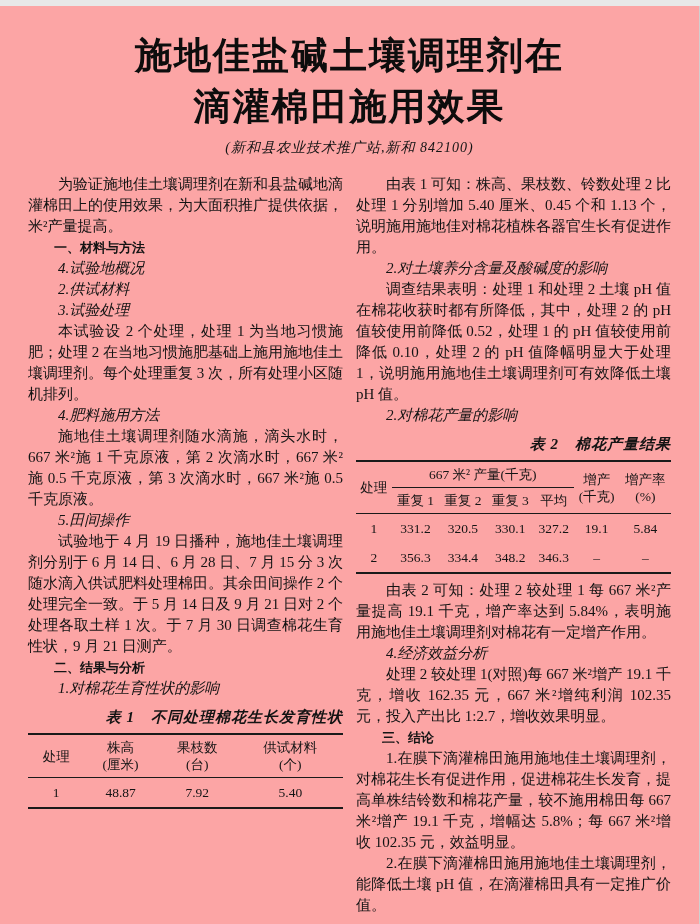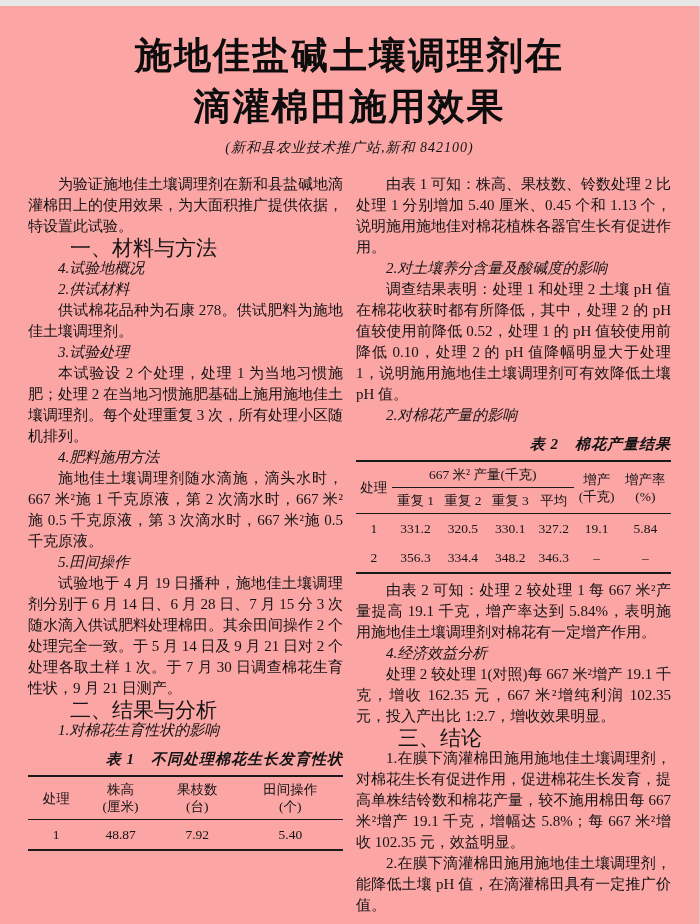--- a/index.html
+++ b/index.html
@@ -51,21 +51,21 @@
     flex:1 1 0;
     min-width:0;
     font-size:15px;
     line-height:21px;
     text-align:justify;
   }
   .para{margin:0;text-indent:2em;}
   .h2{
     margin:0;text-indent:2em;
     font-family:"Liberation Sans","DejaVu Sans",sans-serif;
-    font-weight:normal;font-size:21px;
+    font-weight:bold;font-size:13px;
   }
   .sub{margin:0;text-indent:2em;font-style:italic;}
   
   .tcap{
     margin:8px 0 5px;
     text-align:right;
     font-style:italic;
     font-weight:bold;
     font-size:15px;
     letter-spacing:1px;
@@ -99,25 +99,24 @@
     <h1 class="title">
       <span class="tline">施地佳盐碱土壤调理剂在</span>
       <span class="tline">滴灌棉田施用效果</span>
     </h1>
     <div class="affil">(新和县农业技术推广站,新和  842100)</div>
   </div>
 
   <div class="cols">
 
     <div class="col">
-      <p class="para">为验证施地佳土壤调理剂在新和县盐碱地滴灌棉田上的使用效果，为大面积推广提供依据，特设置此试验。</p>
+      <p class="para">为验证施地佳土壤调理剂在新和县盐碱地滴灌棉田上的使用效果，为大面积推广提供依据，米²产量提高。</p>
       <p class="h2">一、材料与方法</p>
       <p class="sub">4.试验地概况</p>
       <p class="sub">2.供试材料</p>
-      <p class="para">供试棉花品种为石康 278。供试肥料为施地佳土壤调理剂。</p>
       <p class="sub">3.试验处理</p>
       <p class="para">本试验设 2 个处理，处理 1 为当地习惯施肥；处理 2 在当地习惯施肥基础上施用施地佳土壤调理剂。每个处理重复 3 次，所有处理小区随机排列。</p>
       <p class="sub">4.肥料施用方法</p>
       <p class="para">施地佳土壤调理剂随水滴施，滴头水时，667 米²施 1 千克原液，第 2 次滴水时，667 米²施 0.5 千克原液，第 3 次滴水时，667 米²施 0.5 千克原液。</p>
       <p class="sub">5.田间操作</p>
       <p class="para">试验地于 4 月 19 日播种，施地佳土壤调理剂分别于 6 月 14 日、6 月 28 日、7 月 15 分 3 次随水滴入供试肥料处理棉田。其余田间操作 2 个处理完全一致。于 5 月 14 日及 9 月 21 日对 2 个处理各取土样 1 次。于 7 月 30 日调查棉花生育性状，9 月 21 日测产。</p>
       <p class="h2">二、结果与分析</p>
       <p class="sub">1.对棉花生育性状的影响</p>
 
       <div class="tcap">表 1　不同处理棉花生长发育性状</div>
@@ -130,21 +129,21 @@
             </th>
             <th>
               <span>株高</span>
               <span class="unit">(厘米)</span>
             </th>
             <th>
               <span>果枝数</span>
               <span class="unit">(台)</span>
             </th>
             <th>
-              <span>田间操作</span>
+              <span>供试材料</span>
               <span class="unit">(个)</span>
             </th>
           </tr>
         </thead>
         <tbody>
           <tr>
             <td>1</td>
             <td>48.87</td>
             <td>7.92</td>
             <td>5.40</td>

